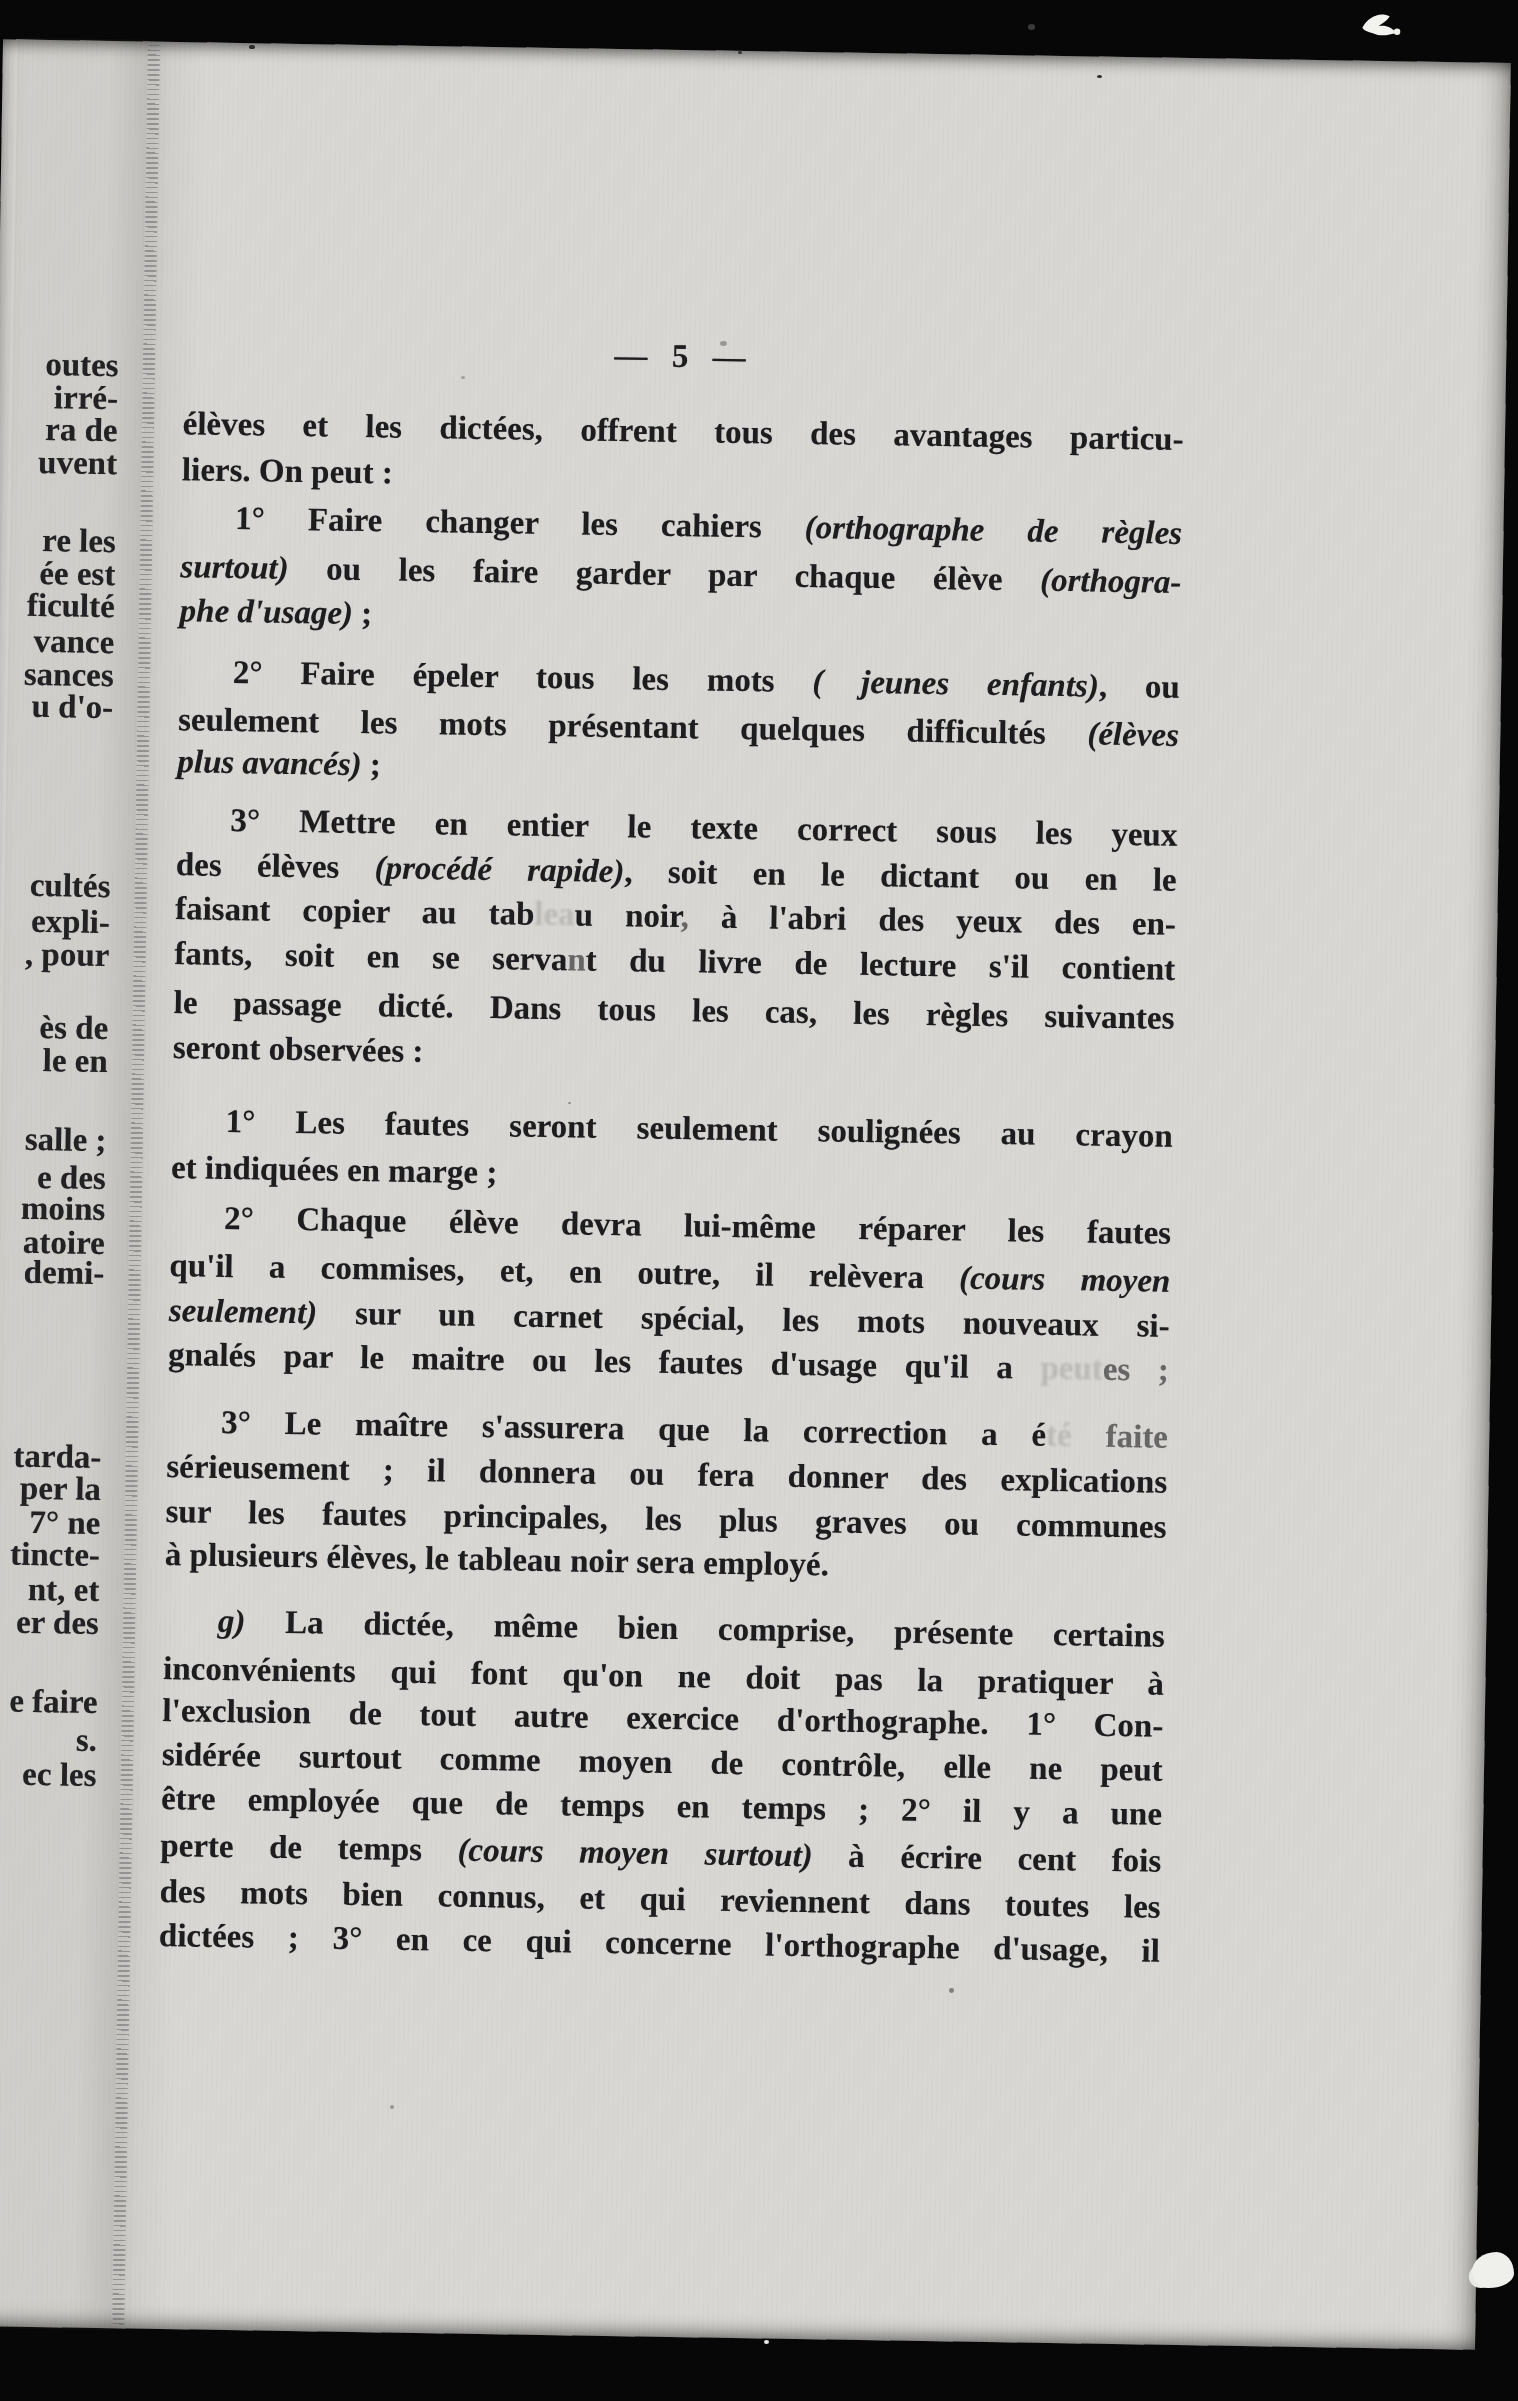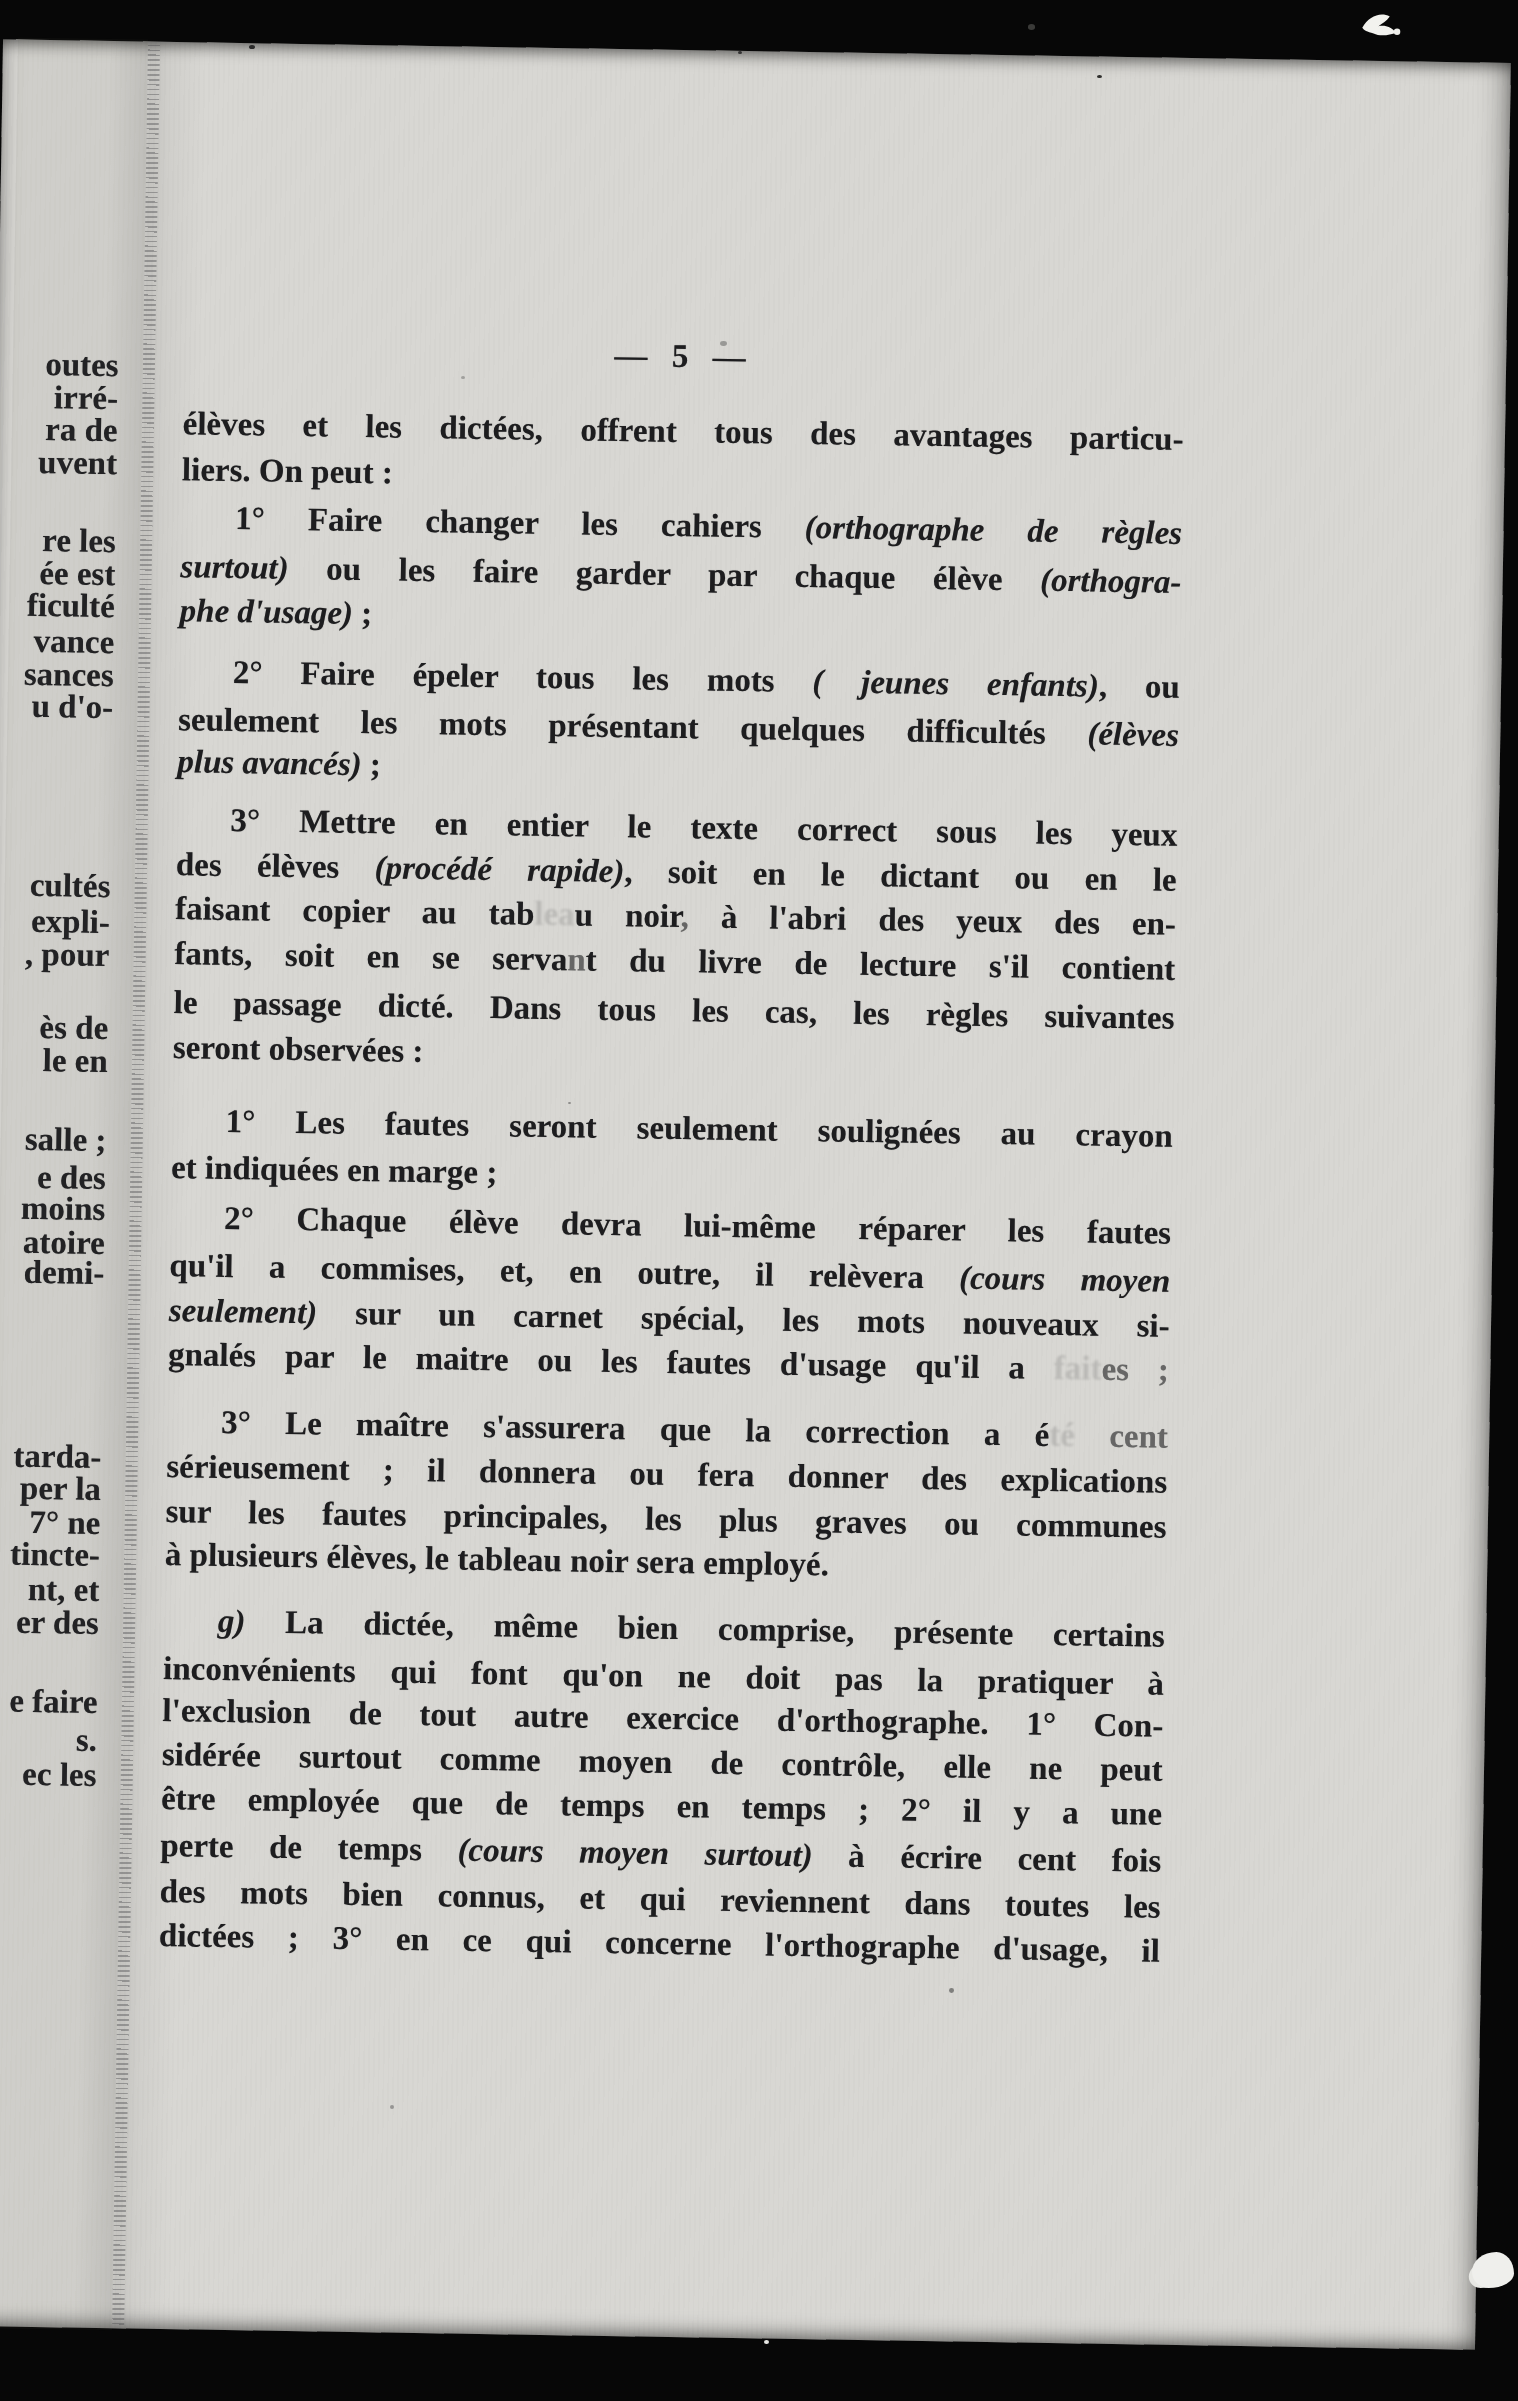--- a/index.html
+++ b/index.html
@@ -145,22 +145,22 @@
         <div class="line" style="top: 855px;"><span>des élèves </span><span class="it">(procédé rapide)</span><span>, soit en le dictant ou en le</span></div>
         <div class="line" style="top: 899px;"><span>faisant copier au tab</span><span class="faded">lea</span><span>u noir</span><span class="dim">,</span><span> à l'abri des yeux des en-</span></div>
         <div class="line" style="top: 944px;"><span>fants, soit en se serva</span><span class="dim">n</span><span>t du livre de lecture s'il contient</span></div>
         <div class="line" style="top: 993px;"><span>le passage dicté. Dans tous les cas, les règles suivantes</span></div>
         <div class="line endline" style="top: 1038px;"><span>seront observées :</span></div>
         <div class="line indent" style="top: 1111px;"><span>1° Les fautes seront seulement soulignées au crayon</span></div>
         <div class="line endline" style="top: 1158px;"><span>et indiquées en marge ;</span></div>
         <div class="line indent" style="top: 1208px;"><span>2° Chaque élève devra lui-même réparer les fautes</span></div>
         <div class="line" style="top: 1256px;"><span>qu'il a commises, et, en outre, il relèvera </span><span class="it">(cours moyen</span></div>
         <div class="line" style="top: 1301px;"><span class="it">seulement)</span><span> sur un carnet spécial, les mots nouveaux si-</span></div>
-        <div class="line" style="top: 1345px;"><span>gnalés par le maitre ou les fautes d'usage qu'il a </span><span class="faded">fait</span><span class="dim">es ;</span></div>
-        <div class="line indent" style="top: 1412px;"><span>3° Le maître s'assurera que la correction a é</span><span class="faded">té </span><span class="dim">cent</span></div>
+        <div class="line" style="top: 1345px;"><span>gnalés par le maitre ou les fautes d'usage qu'il a </span><span class="faded">peut</span><span class="dim">es ;</span></div>
+        <div class="line indent" style="top: 1412px;"><span>3° Le maître s'assurera que la correction a é</span><span class="faded">té </span><span class="dim">faite</span></div>
         <div class="line" style="top: 1457px;"><span>sérieusement ; il donnera ou fera donner des explications</span></div>
         <div class="line" style="top: 1502px;"><span>sur les fautes principales, les plus graves ou communes</span></div>
         <div class="line endline" style="top: 1545px;"><span>à plusieurs élèves, le tableau noir sera employé.</span></div>
         <div class="line indent" style="top: 1611px;"><span class="it">g)</span><span> La dictée, même bien comprise, présente certains</span></div>
         <div class="line" style="top: 1659px;"><span>inconvénients qui font qu'on ne doit pas la pratiquer à</span></div>
         <div class="line" style="top: 1701px;"><span>l'exclusion de tout autre exercice d'orthographe. 1° Con-</span></div>
         <div class="line" style="top: 1745px;"><span>sidérée surtout comme moyen de contrôle, elle ne peut</span></div>
         <div class="line" style="top: 1789px;"><span>être employée que de temps en temps ; 2° il y a une</span></div>
         <div class="line" style="top: 1836px;"><span>perte de temps </span><span class="it">(cours moyen surtout)</span><span> à écrire cent fois</span></div>
         <div class="line" style="top: 1882px;"><span>des mots bien connus, et qui reviennent dans toutes les</span></div>

